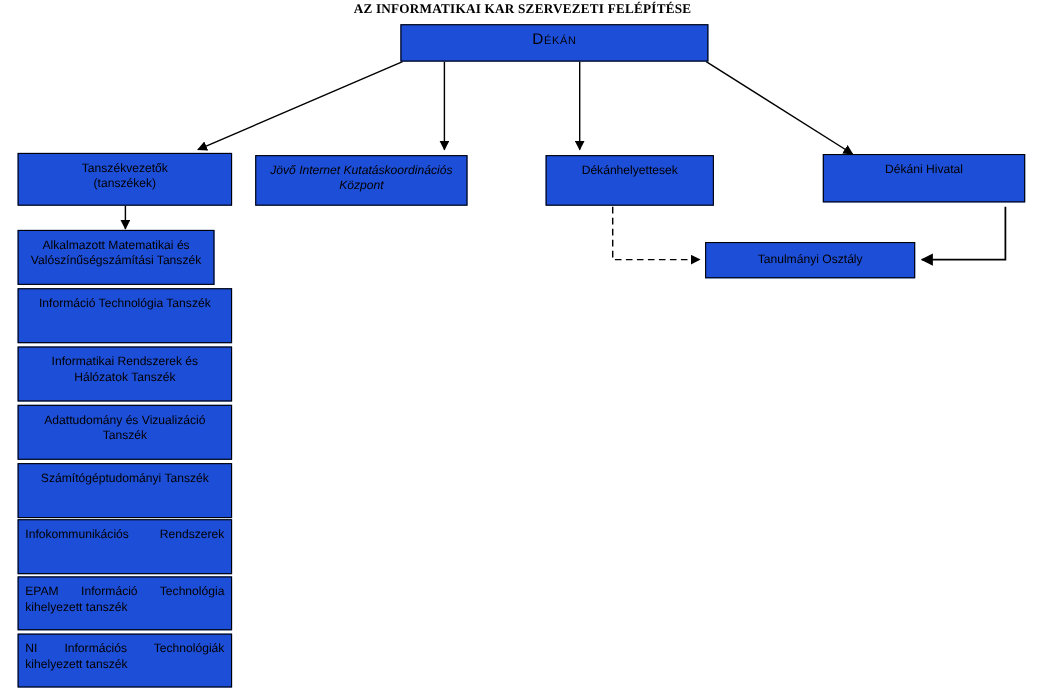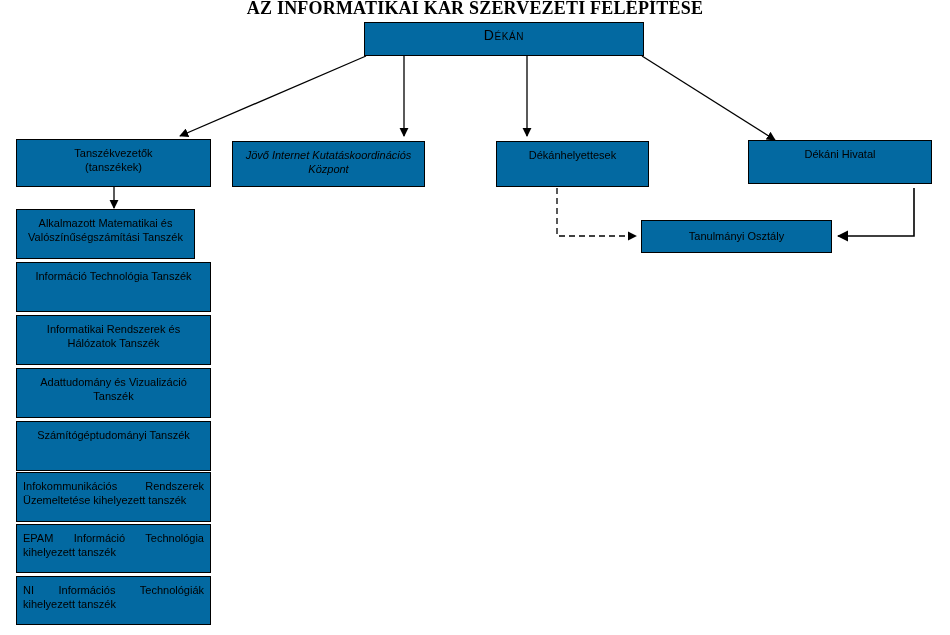--- a/index.html
+++ b/index.html
@@ -16,30 +16,30 @@
     font-family: "Liberation Sans", sans-serif;
   }
   #chart-title {
     position: absolute;
     left: 0;
     top: 0;
     width: 950px;
     text-align: center;
     font-family: "Liberation Serif", serif;
     font-weight: bold;
-    font-size: 18px;
+    font-size: 12px;
     letter-spacing: 0.2px;
     color: #000000;
     line-height: 17px;
   }
   .node {
     position: absolute;
     box-sizing: border-box;
     border: 1px solid #000000;
-    background: #0369a1;
+    background: #1d4ed8;
     color: #000000;
     font-size: 11px;
     line-height: 13.5px;
     display: block;
   }
   .node .label {
     display: block;
     width: 100%;
     padding: 0 6px;
     box-sizing: border-box;
@@ -175,21 +175,20 @@
   <div class="node top" style="left:16px; top:368px; width:195px; height:50px;">
     <span class="label">
       <span>Adattudomány és Vizualizáció</span><br>
       <span>Tanszék</span>
     </span>
   </div>
 
   <div class="node justify" style="left:16px; top:472px; width:195px; height:50px;">
     <span class="label">
       <span class="ln1">Infokommunikációs Rendszerek</span>
-      <span class="ln2">Üzemeltetése kihelyezett tanszék</span>
     </span>
   </div>
 
   <div class="node justify" style="left:16px; top:524px; width:195px; height:49px;">
     <span class="label">
       <span class="ln1">EPAM Információ Technológia</span>
       <span class="ln2">kihelyezett tanszék</span>
     </span>
   </div>
 

